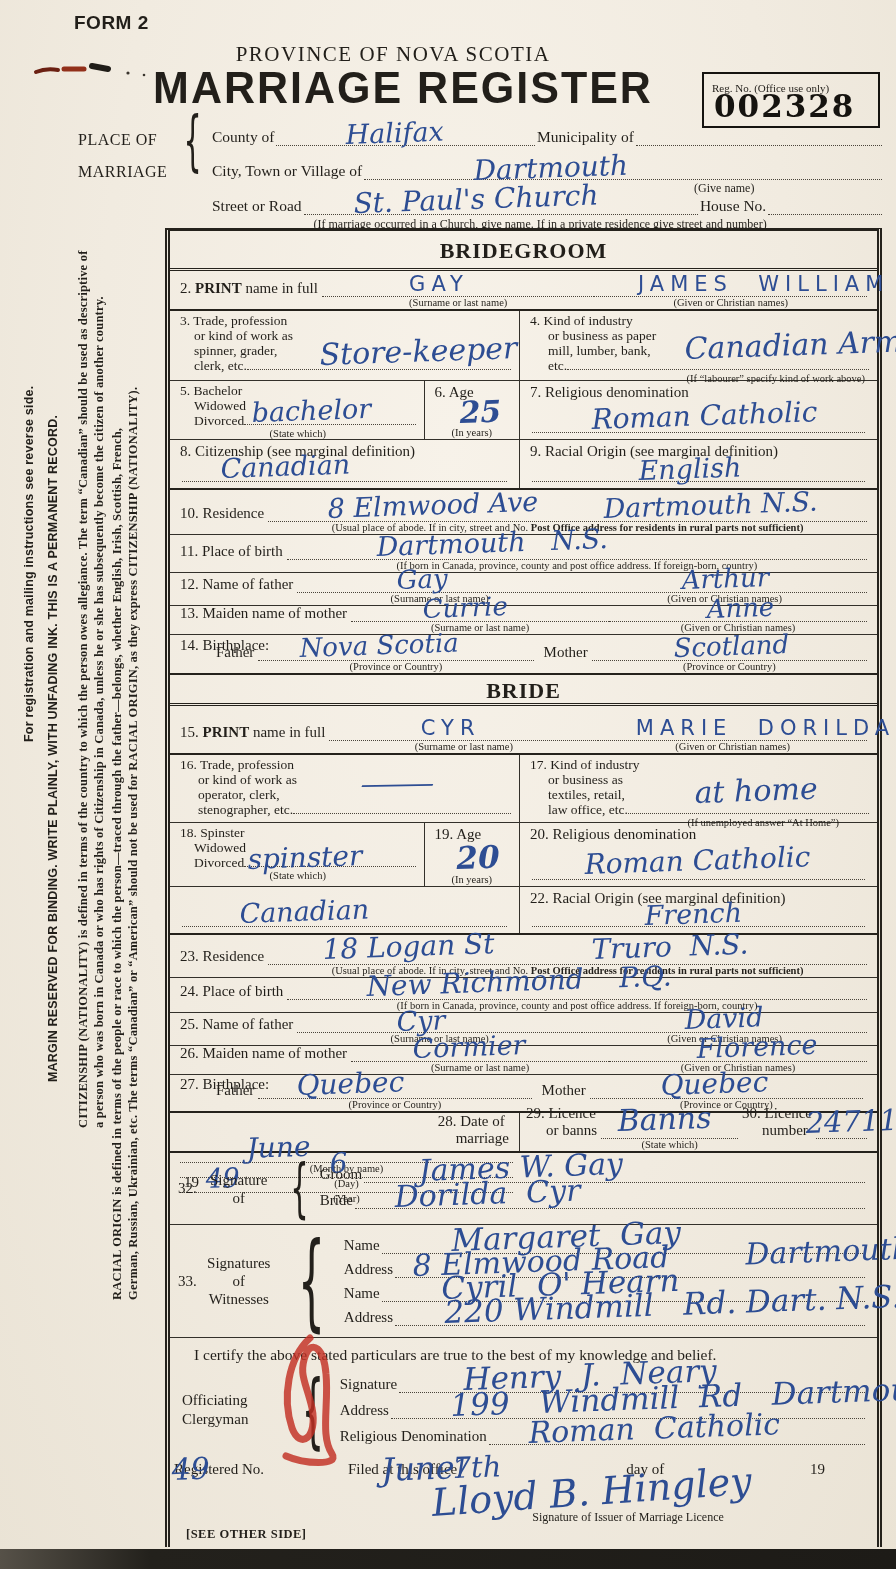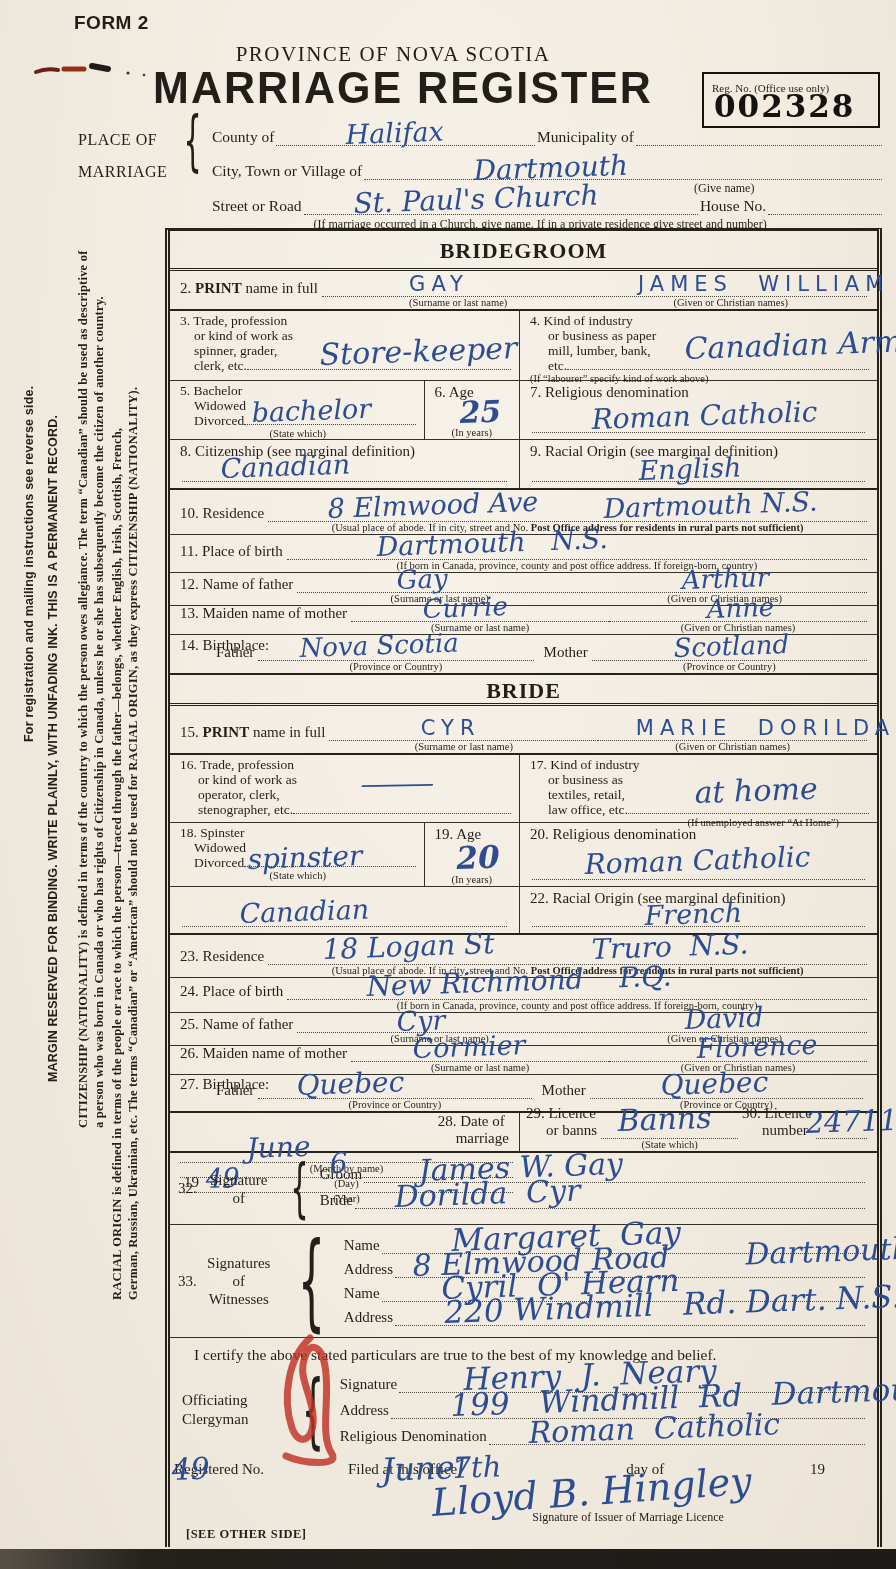--- a/index.html
+++ b/index.html
@@ -169,21 +169,21 @@
         <span class="hw" style="left:150px;bottom:12px;font-size:30px;">Store-keeper</span>
       </div>
       <div class="col-r llines">
         <span class="l" style="display:block;"><span>4.</span> <span>Kind of industry</span></span>
         <span class="l" style="display:block;padding-left:18px;">or business as paper</span>
         <span class="l" style="display:block;padding-left:18px;">mill, lumber, bank,</span>
         <span class="lline-dot" style="padding-left:18px;">
             <span>etc.</span>
             <span class="fdot"></span>
           </span>
-        <span class="fsub" style="text-align:left;padding-right:4px;">(If “labourer” specify kind of work above)</span>
+        <span class="fsub" style="text-align:right;padding-right:4px;">(If “labourer” specify kind of work above)</span>
         <span class="hw" style="left:165px;bottom:18px;font-size:30px;">Canadian Army</span>
       </div>
     </div>
 
     <div class="row flex" style="height:59px;">
       <div class="col-l llines" style="width:36%;">
         <span style="display:block;"><span>5.</span> <span>Bachelor</span></span>
         <span style="display:block;padding-left:14px;">Widowed</span>
         <span class="lline-dot" style="padding-left:14px;">
             <span>Divorced</span>

